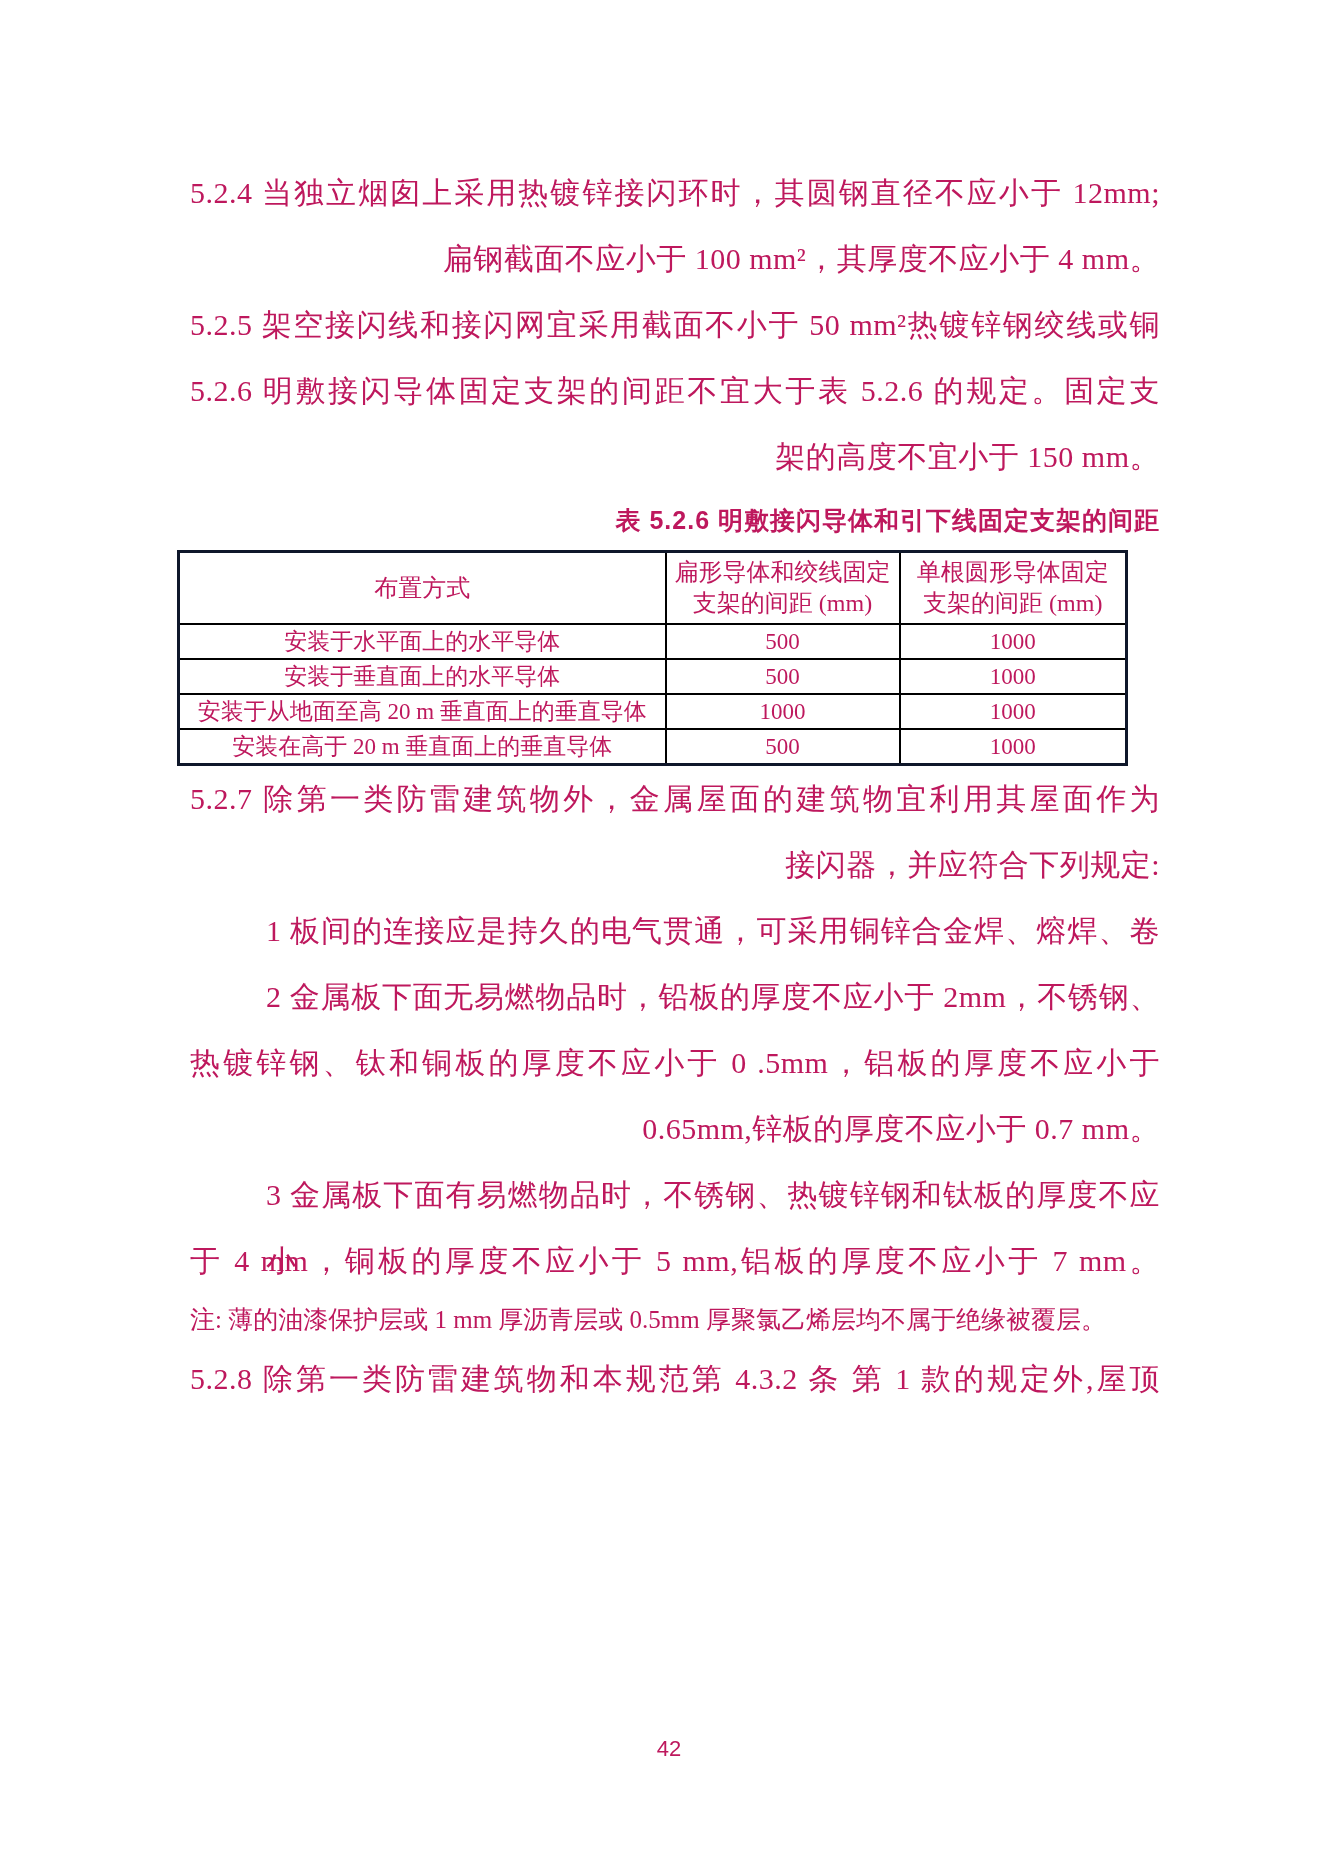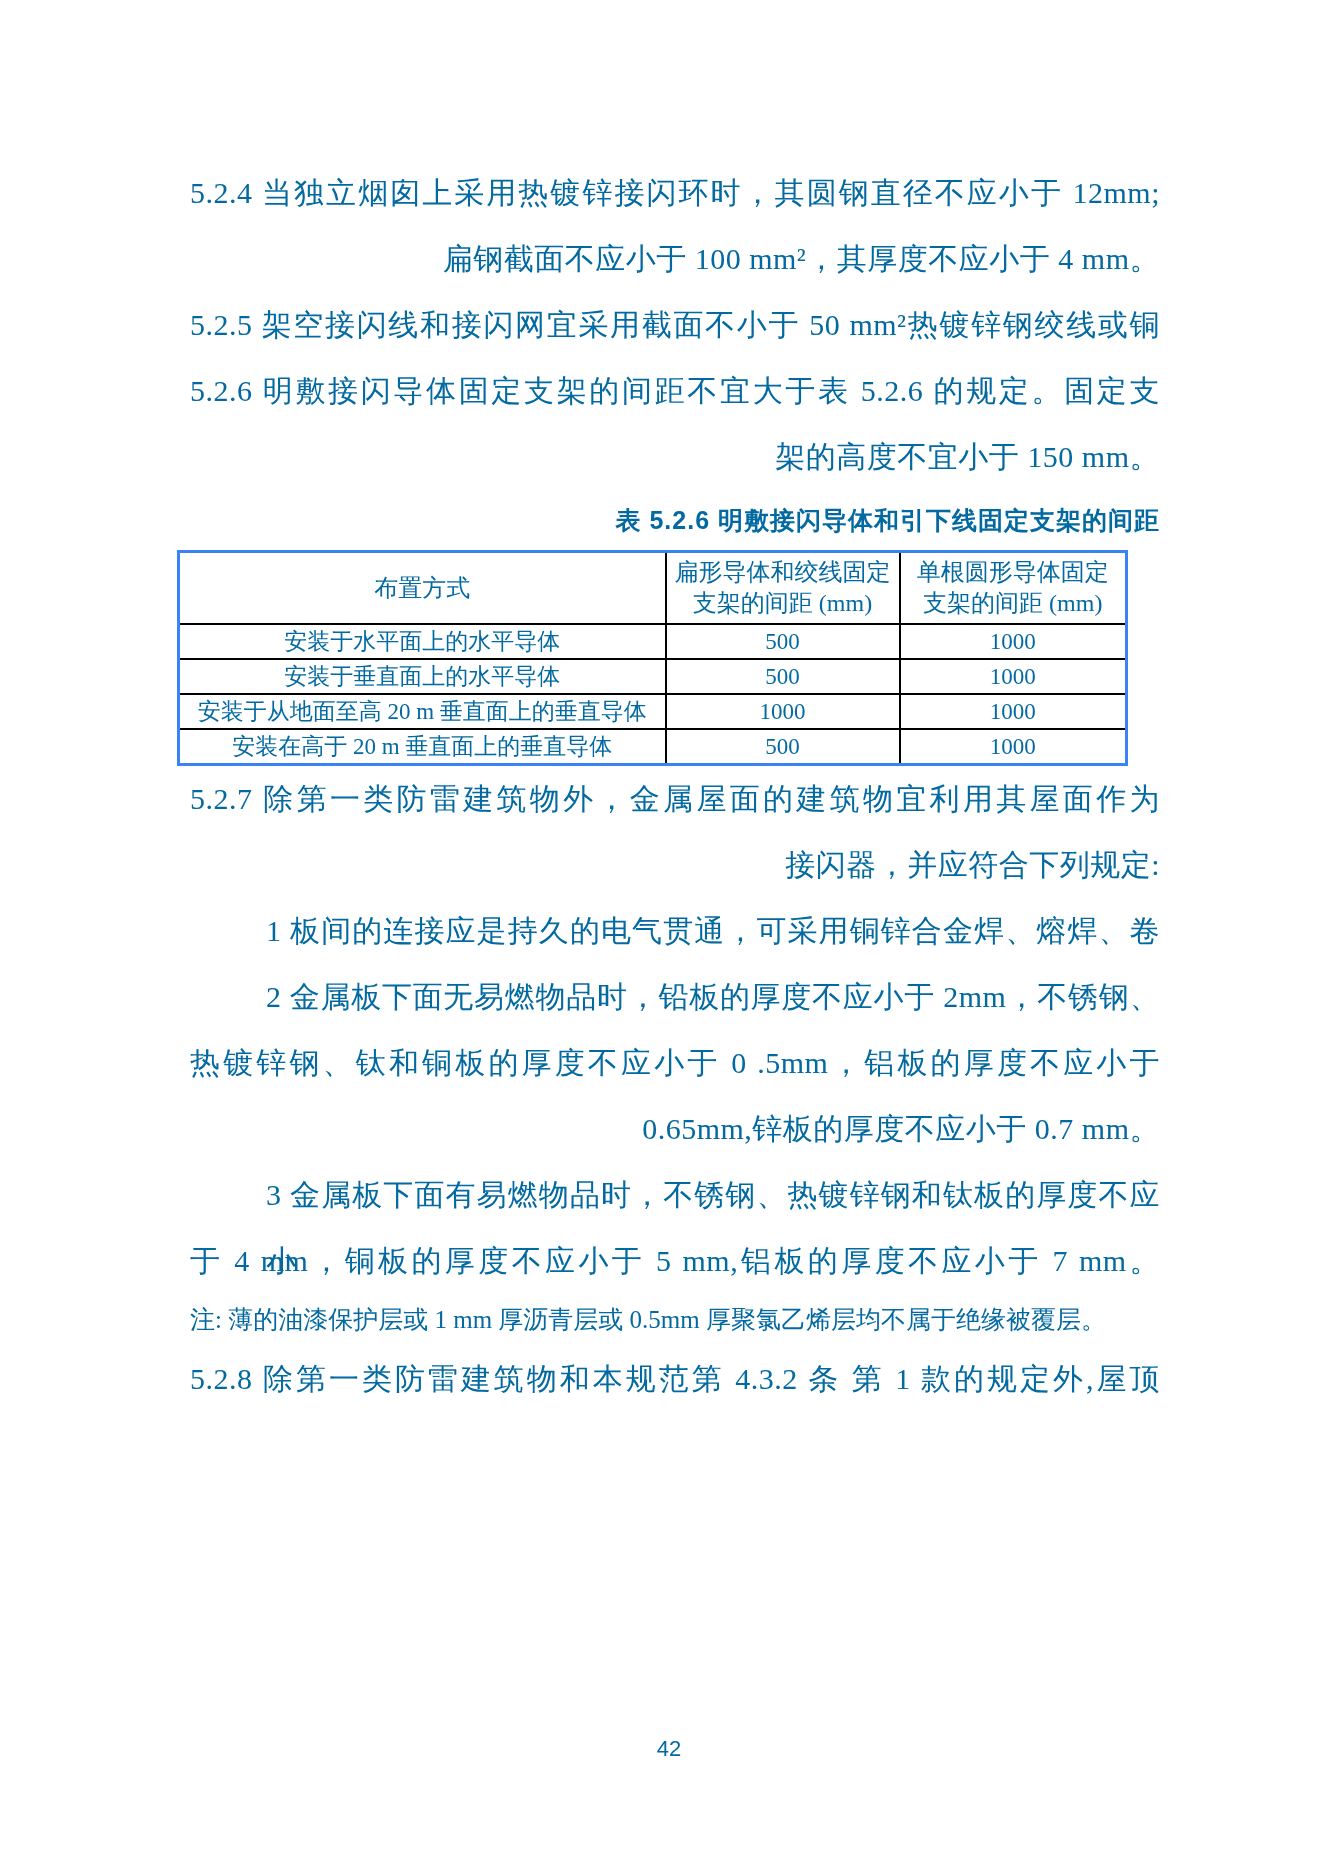--- a/index.html
+++ b/index.html
@@ -7,21 +7,21 @@
     padding: 0;
     background: #e8e8e8;
   }
   .page {
     position: relative;
     width: 1323px;
     height: 1871px;
     margin: 0 auto;
     background: #ffffff;
     font-family: "Liberation Serif", "DejaVu Serif", serif;
-    color: #0369a1;
+    color: #be185d;
     overflow: hidden;
   }
   .content {
     position: absolute;
     left: 190px;
     top: 160px;
     width: 970px;
   }
   .bline {
     font-size: 30px;
@@ -52,21 +52,21 @@
     font-weight: bold;
     font-size: 25px;
     font-family: "Liberation Sans", "DejaVu Sans", sans-serif;
     letter-spacing: 1px;
   }
   table.spacing-table {
     border-collapse: collapse;
     table-layout: fixed;
     width: 948px;
     margin-left: -13px;
-    border: 3px solid #3b82f6;
+    border: 3px solid #0f172a;
   }
   table.spacing-table td {
     border: 2px solid #000;
     text-align: center;
     vertical-align: middle;
     padding: 0;
     overflow: hidden;
   }
   .col-arrangement { width: 487px; }
   .col-flat { width: 234px; }

